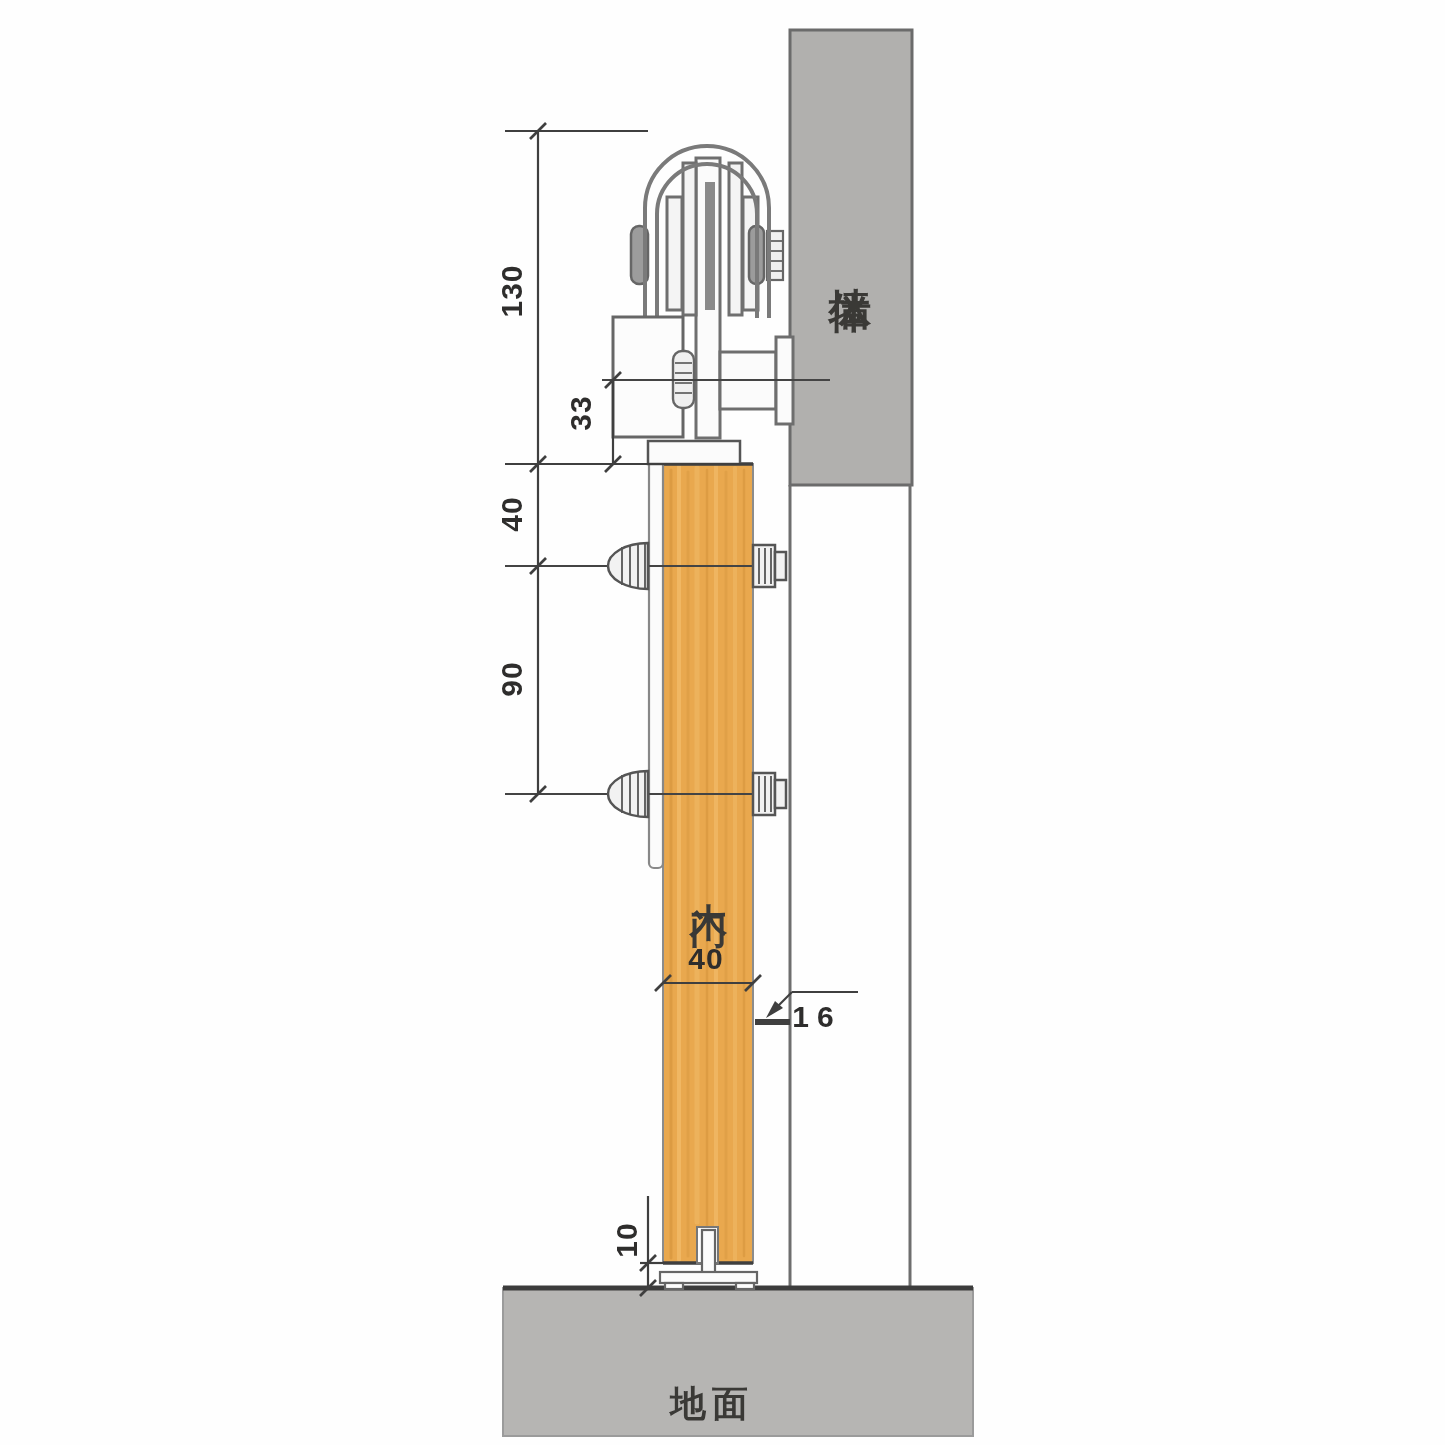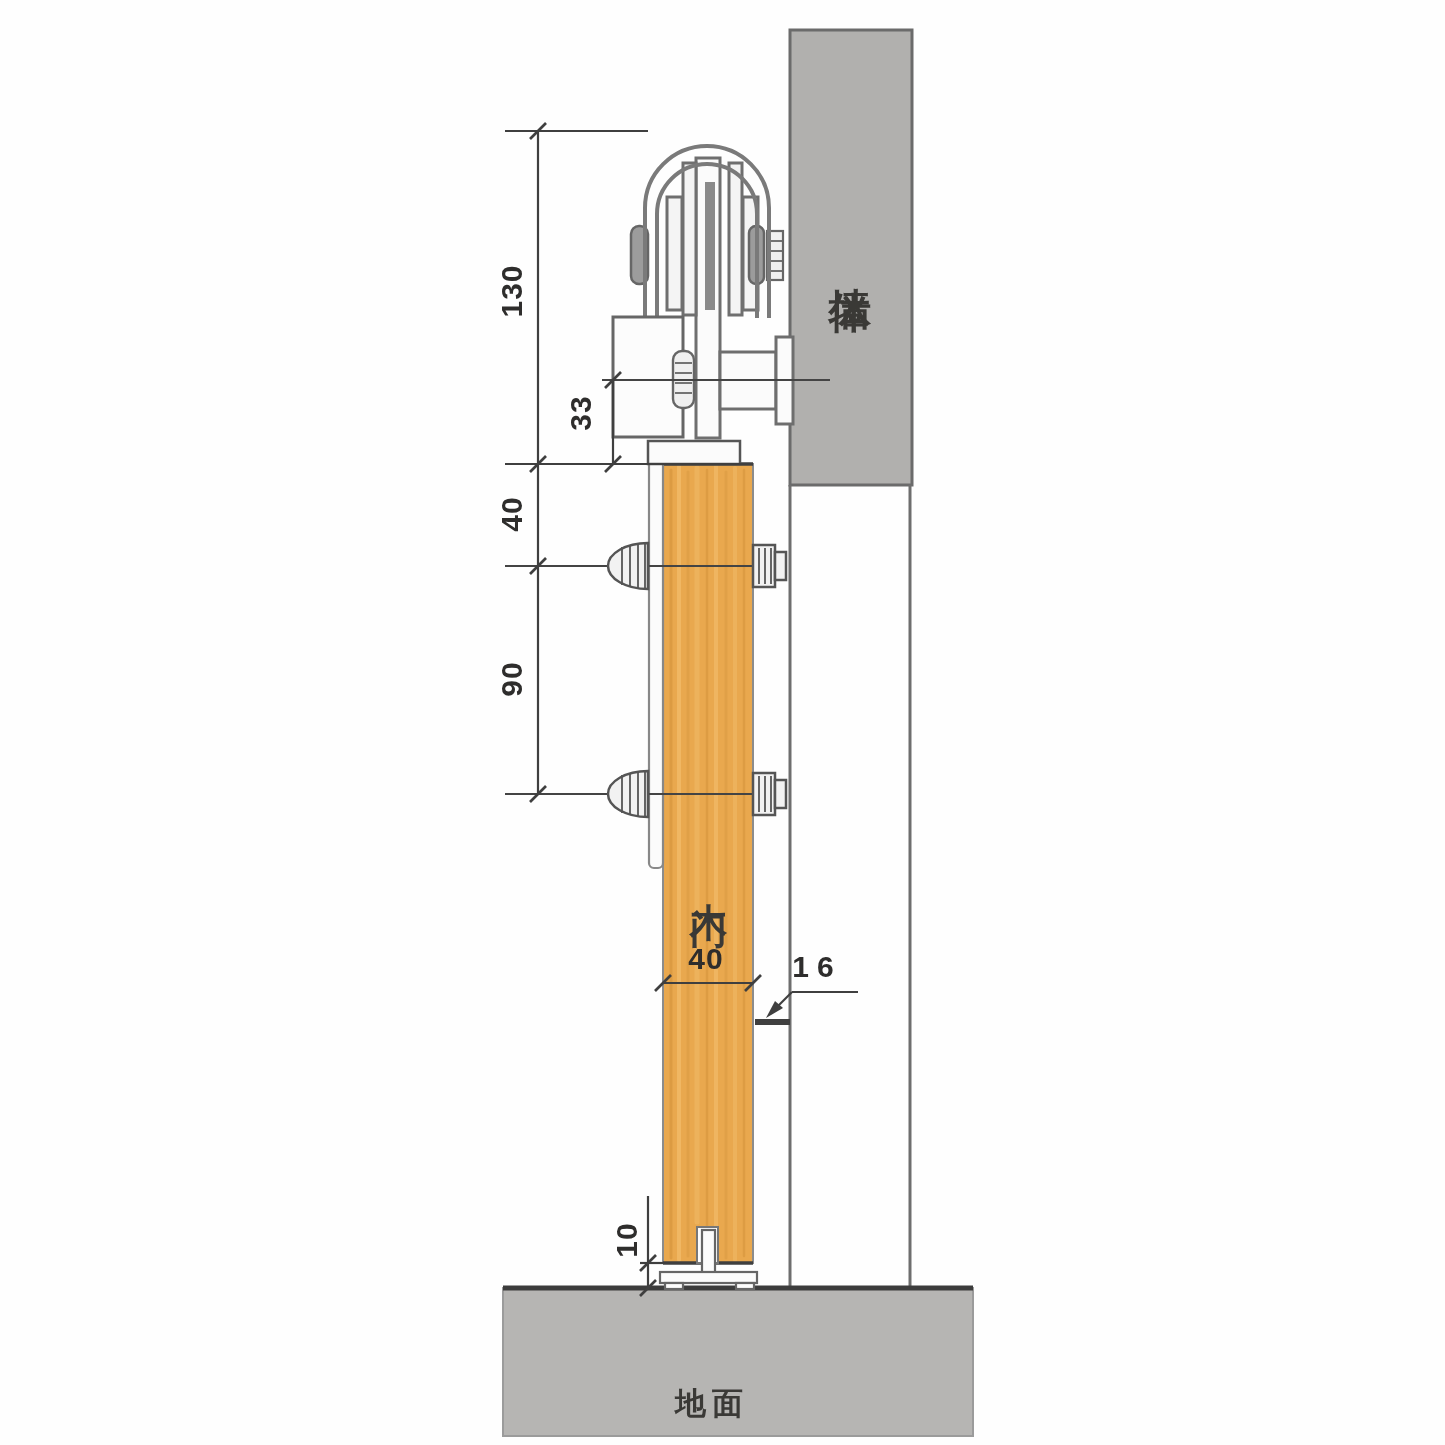--- a/index.html
+++ b/index.html
@@ -28,21 +28,21 @@
   }
   .cjk-v{
     writing-mode:vertical-rl;
     text-orientation:upright;
     font-size:42px;
     font-weight:bold;
     letter-spacing:4px;
     color:#3a3936;
   }
   .cjk-h{
-    font-size:31px;
+    font-size:36px;
     font-weight:bold;
     letter-spacing:6px;
     color:#3a3936;
   }
   .gap-dim{letter-spacing:8px;}
 </style>
 </head>
 <body>
 
 <div id="stage">
@@ -192,20 +192,20 @@
     <line x1="640" y1="1271" x2="656" y2="1255" stroke-width="2.6"></line>
     <line x1="640" y1="1296" x2="656" y2="1280" stroke-width="2.6"></line>
   </g>
 </svg>
 
   <div class="label dim rot" style="left:512px;top:291px;">130</div>
   <div class="label dim rot" style="left:581px;top:413px;">33</div>
   <div class="label dim rot" style="left:512px;top:514px;">40</div>
   <div class="label dim rot" style="left:512px;top:679px;">90</div>
   <div class="label dim" style="left:706px;top:959px;">40</div>
-  <div class="label dim gap-dim" style="left:817px;top:967px;">16</div>
+  <div class="label dim gap-dim" style="left:817px;top:1017px;">16</div>
   <div class="label dim rot" style="left:627px;top:1240px;">10</div>
 
   <div class="label cjk-v" style="left:850px;top:258px;">墙体</div>
   <div class="label cjk-v" style="left:708px;top:877px;font-size:38px;">木门</div>
   <div class="label cjk-h" style="left:712px;top:1404px;">地面</div>
 
 </div>
 
 </body></html>

